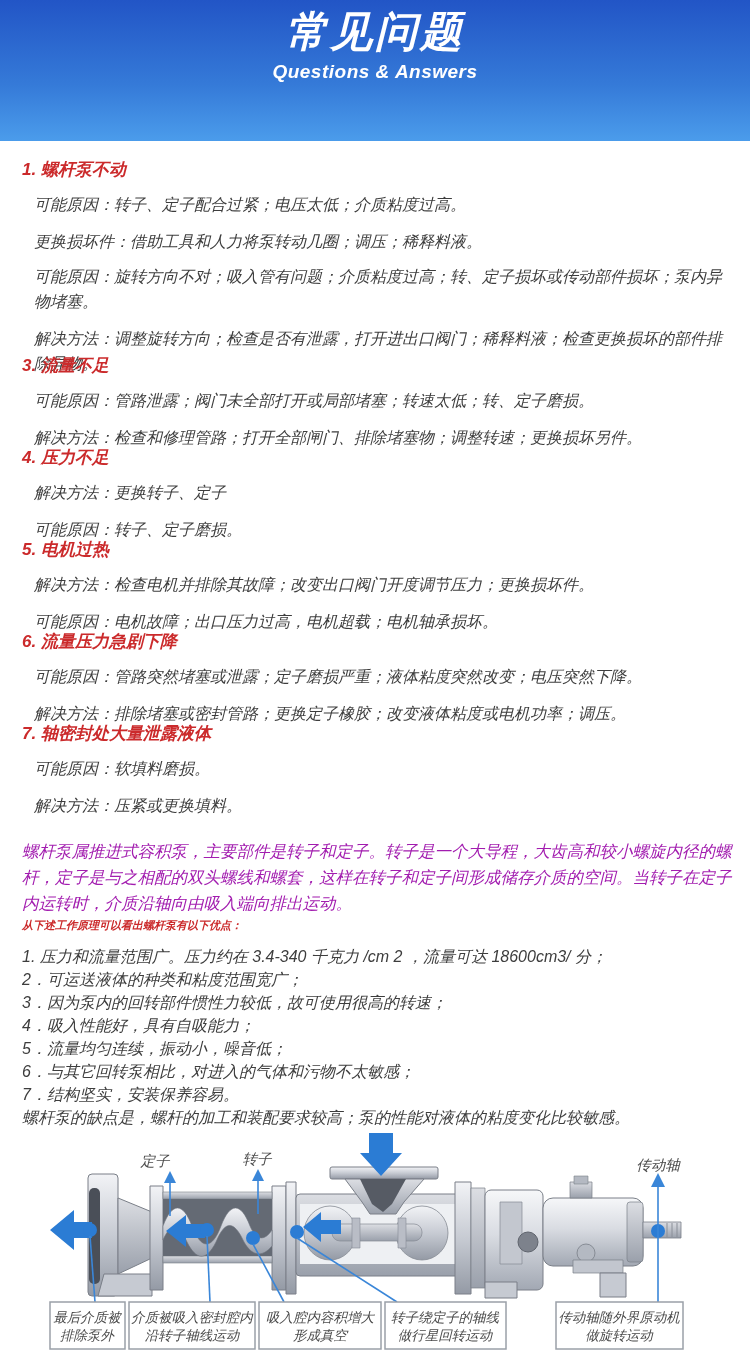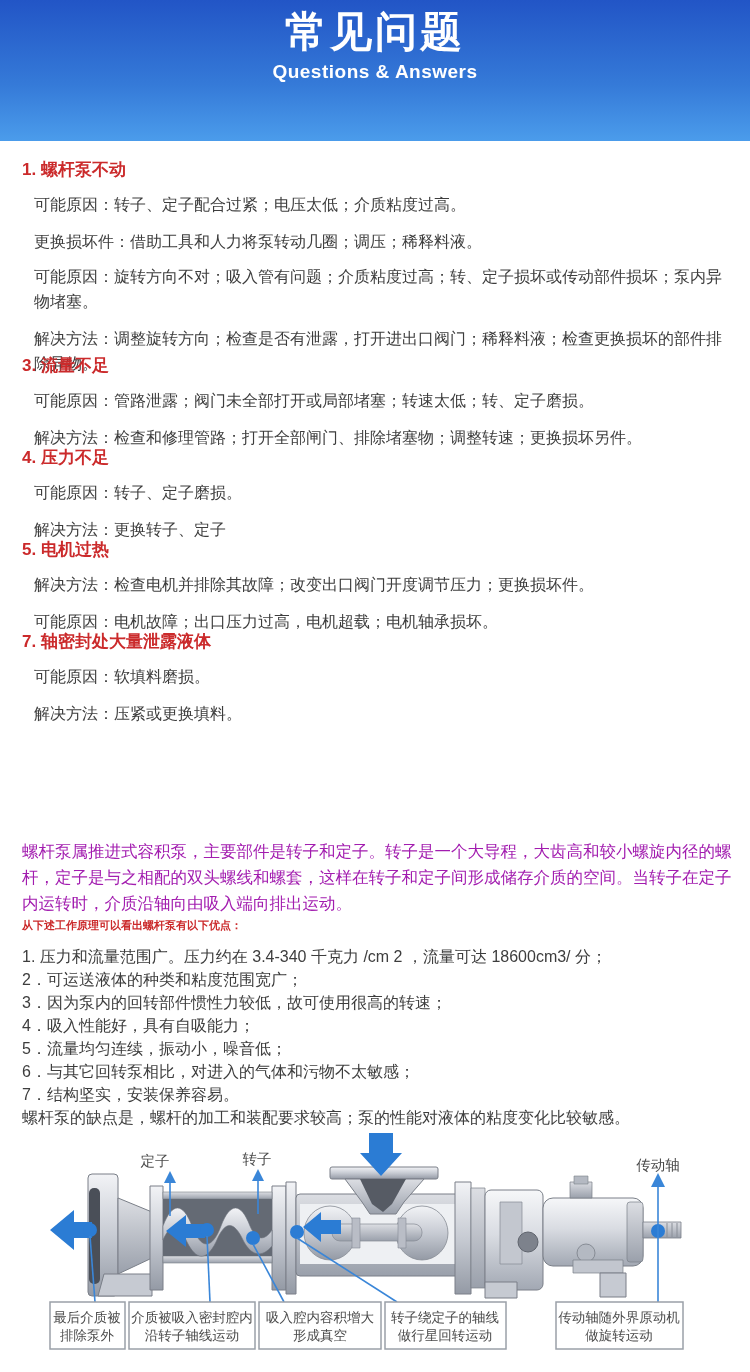--- a/index.html
+++ b/index.html
@@ -1,17 +1,17 @@
 <!DOCTYPE html>
 <html><head>
 <meta charset="utf-8">
 <style>
   html,body{margin:0;padding:0;background:#ffffff;}
   body{font-family:"Liberation Sans","DejaVu Sans",sans-serif;}
-  .page{position:relative;width:750px;height:1372px;background:#ffffff;overflow:hidden;}
+  .page{position:relative;width:750px;height:1372px;background:#ffffff;overflow:hidden;font-style:italic;}
 
   
   .hdr{position:absolute;top:0;left:0;width:750px;height:141px;
        background:linear-gradient(180deg,#2255c6 0%,#357ad8 60%,#4b9ceb 100%);
        text-align:center;color:#ffffff;}
   .hdr h1{margin:0;padding-top:7px;font-size:42px;line-height:50px;font-weight:900;letter-spacing:3px;}
   .hdr .sub{margin:4px 0 0;font-size:19px;font-weight:bold;letter-spacing:.5px;}
 
   
   .faq{position:absolute;top:160px;left:22px;right:14px;}
@@ -54,27 +54,32 @@
       <p class="qa-line">可能原因：旋转方向不对；吸入管有问题；介质粘度过高；转、定子损坏或传动部件损坏；泵内异物堵塞。</p>
       <p class="qa-line">解决方法：调整旋转方向；检查是否有泄露，打开进出口阀门；稀释料液；检查更换损坏的部件排除异物。</p>
     </section>
     <section class="qa">
       <h3 class="qa-title">3. 流量不足</h3>
       <p class="qa-line">可能原因：管路泄露；阀门未全部打开或局部堵塞；转速太低；转、定子磨损。</p>
       <p class="qa-line">解决方法：检查和修理管路；打开全部闸门、排除堵塞物；调整转速；更换损坏另件。</p>
     </section>
     <section class="qa">
       <h3 class="qa-title">4. 压力不足</h3>
+      <p class="qa-line">解决方法：更换转子、定子</p>
       <p class="qa-line">可能原因：转子、定子磨损。</p>
-      <p class="qa-line">解决方法：更换转子、定子</p>
     </section>
     <section class="qa">
       <h3 class="qa-title">5. 电机过热</h3>
       <p class="qa-line">解决方法：检查电机并排除其故障；改变出口阀门开度调节压力；更换损坏件。</p>
       <p class="qa-line">可能原因：电机故障；出口压力过高，电机超载；电机轴承损坏。</p>
+    </section>
+    <section class="qa">
+      <h3 class="qa-title">6. 流量压力急剧下降</h3>
+      <p class="qa-line">可能原因：管路突然堵塞或泄露；定子磨损严重；液体粘度突然改变；电压突然下降。</p>
+      <p class="qa-line">解决方法：排除堵塞或密封管路；更换定子橡胶；改变液体粘度或电机功率；调压。</p>
     </section>
     <section class="qa">
       <h3 class="qa-title">7. 轴密封处大量泄露液体</h3>
       <p class="qa-line">可能原因：软填料磨损。</p>
       <p class="qa-line">解决方法：压紧或更换填料。</p>
     </section>
   </div>
 
   <p class="desc">螺杆泵属推进式容积泵，主要部件是转子和定子。转子是一个大导程，大齿高和较小螺旋内径的螺杆，定子是与之相配的双头螺线和螺套，这样在转子和定子间形成储存介质的空间。当转子在定子内运转时，介质沿轴向由吸入端向排出运动。</p>
 

